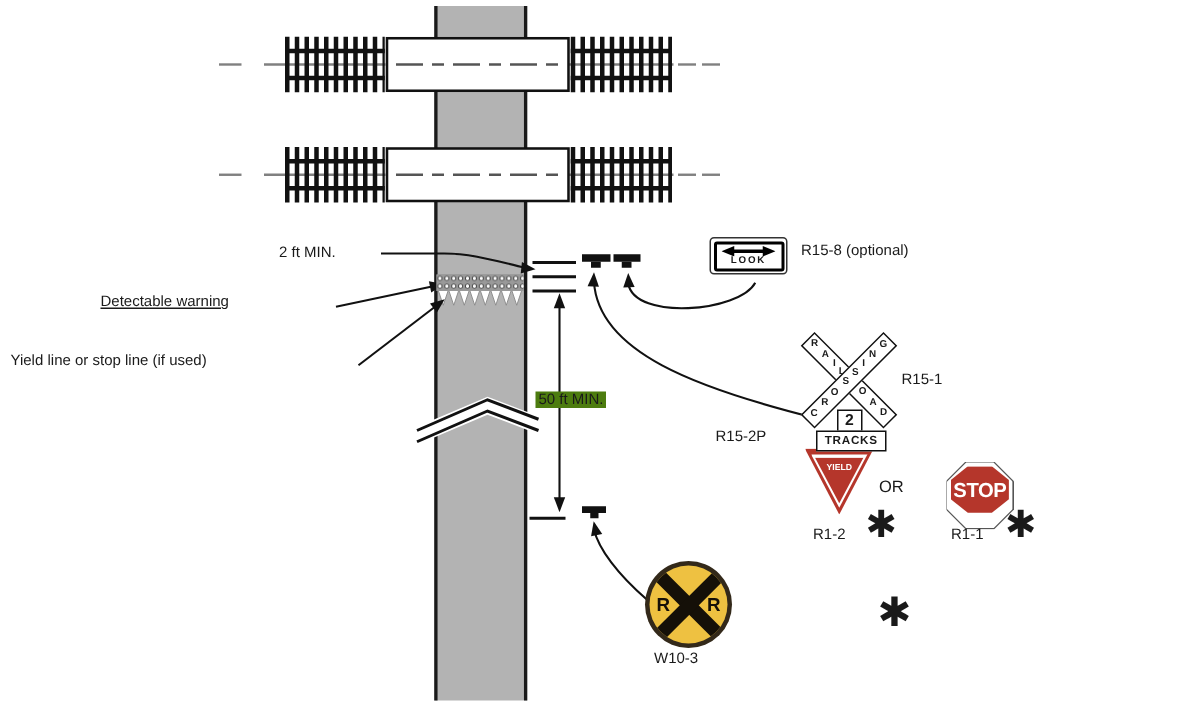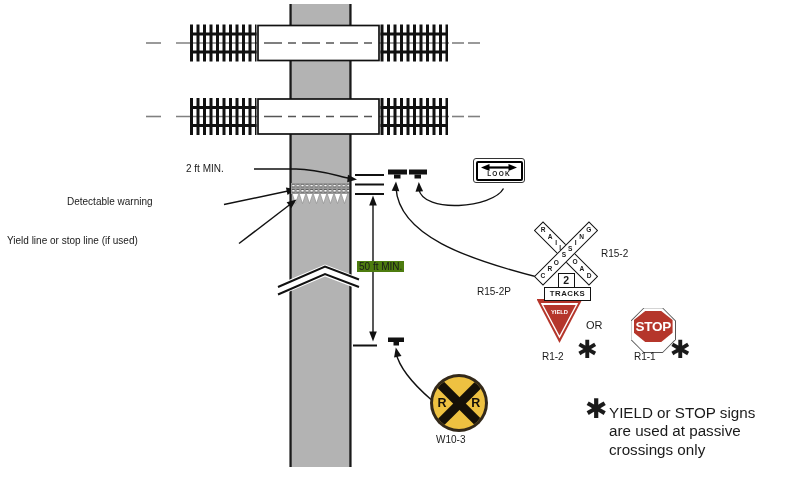--- a/index.html
+++ b/index.html
@@ -151,34 +151,35 @@
       <polygon points="0,0 -9.5,-3.8 -9.5,3.8" transform="translate(296.5,199.5) rotate(-37.5)"></polygon>
       <polygon points="0,0 -9.5,-3.8 -9.5,3.8" transform="translate(396,181.5) rotate(-87)"></polygon>
       <polygon points="0,0 -9.5,-3.8 -9.5,3.8" transform="translate(418.8,182) rotate(-93)"></polygon>
       <polygon points="0,0 -9.5,-3.8 -9.5,3.8" transform="translate(395.8,347.5) rotate(-102)"></polygon>
     </g>
   </svg>
 
   <div class="det-band"></div>
 
   <div class="lbl" style="left:186px;top:162.5px;">2 ft MIN.</div>
-  <div class="lbl" style="left:67px;top:196px;">Detectable warning</div>
+  <div class="lbl" style="left:67px;top:196px;text-decoration:underline;">Detectable warning</div>
   <div class="lbl" style="left:7px;top:234.5px;">Yield line or stop line (if used)</div>
   <div class="lbl dim-lbl" style="left:357px;top:261px;">50 ft MIN.</div>
 
   <div class="look-outer">
     <div class="look-inner">
       <svg width="36" height="7" viewBox="0 0 36 7">
         <line x1="6" y1="3.5" x2="30" y2="3.5" stroke="#000" stroke-width="2.2"></line>
         <polygon points="0,3.5 8.5,0 8.5,7" fill="#000"></polygon>
         <polygon points="36,3.5 27.5,0 27.5,7" fill="#000"></polygon>
       </svg>
       <div class="look-text">LOOK</div>
     </div>
   </div>
+  <div class="lbl" style="left:534px;top:162px;">R15-8 (optional)</div>
 
   <div class="xbuck">
     <div class="arm desc">
         <span>R</span>
         <span>A</span>
         <span>I</span>
         <span>L</span>
         <span>R</span>
         <span>O</span>
         <span>A</span>
@@ -188,21 +189,21 @@
         <span>C</span>
         <span>R</span>
         <span>O</span>
         <span>S</span>
         <span>S</span>
         <span>I</span>
         <span>N</span>
         <span>G</span>
       </div>
   </div>
-  <div class="lbl" style="left:601px;top:247.5px;">R15-2</div>
+  <div class="lbl" style="left:601px;top:247.5px;">R15-1</div>
 
   <div class="plaque2">2</div>
   <div class="plaqueT">TRACKS</div>
   <div class="lbl" style="left:477px;top:286px;">R15-2P</div>
 
   <div class="yield">
     <div class="tri outer"></div>
     <div class="tri mid"></div>
     <div class="tri inner"></div>
     <div class="yield-text">YIELD</div>
@@ -225,19 +226,14 @@
     <div class="w10-face">
       <div class="w10-bar" style="transform:rotate(45deg);"></div>
       <div class="w10-bar" style="transform:rotate(-45deg);"></div>
       <span class="w10-r left">R</span>
       <span class="w10-r right">R</span>
     </div>
   </div>
   <div class="lbl" style="left:436px;top:433.5px;">W10-3</div>
 
   <div class="star" style="left:585px;top:398px;font-size:27px;">✱</div>
-  <div class="note-lines">
-    <div>YIELD or STOP signs</div>
-    <div>are used at passive</div>
-    <div>crossings only</div>
-  </div>
 
 </div>
 
 </body></html>

